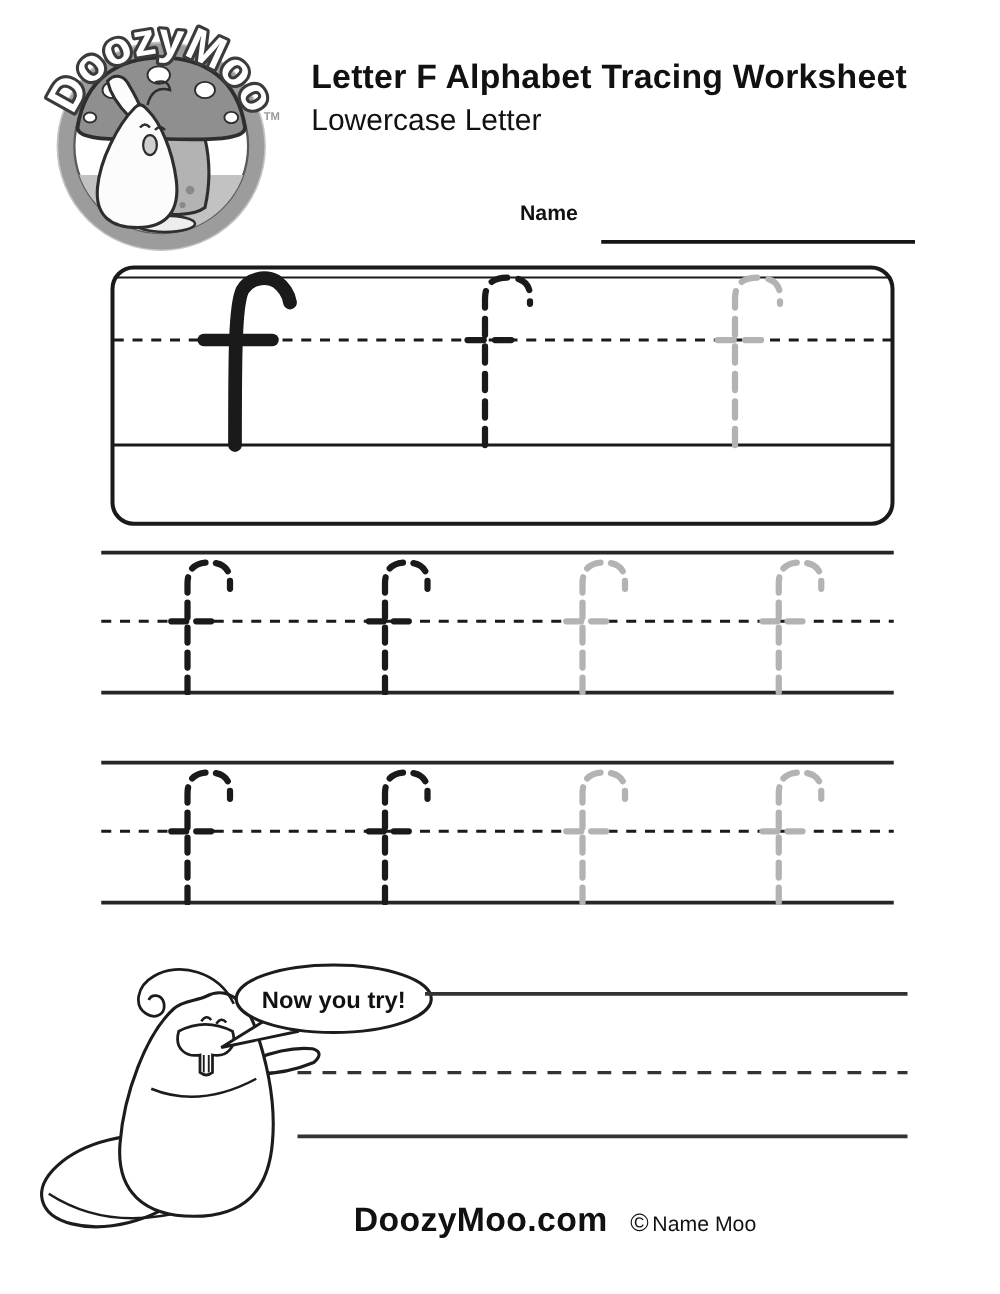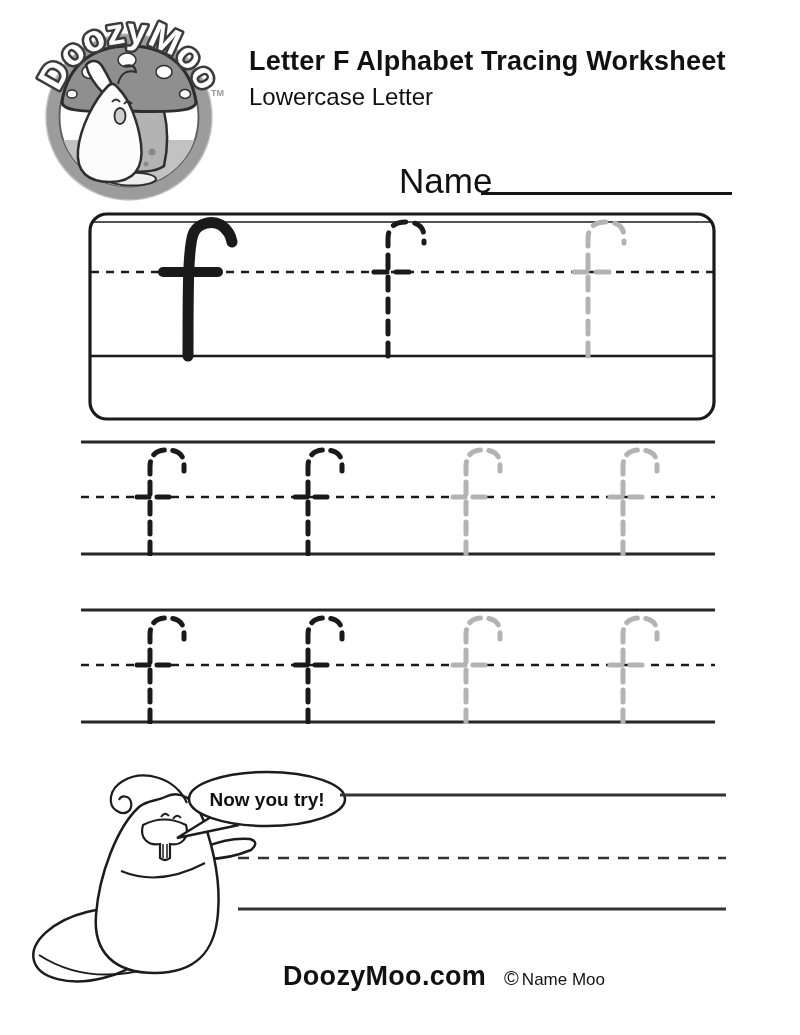--- a/index.html
+++ b/index.html
@@ -1,21 +1,21 @@
 <!DOCTYPE html>
 <html><head>
 <meta charset="utf-8">
 <style>
   html,body{margin:0;padding:0;background:#fff;}
   .page{position:relative;width:800px;height:1035px;background:#fff;overflow:hidden;
         font-family:"Liberation Sans",sans-serif;color:#111;}
   .abs{position:absolute;}
   .title{left:249px;top:46px;font-size:27px;font-weight:700;letter-spacing:.2px;white-space:nowrap;}
   .subtitle{left:249px;top:83px;font-size:24px;font-weight:400;}
-  .name-label{left:399px;top:161px;font-size:35px;font-weight:400;}
+  .name-label{left:416px;top:161px;font-size:17px;font-weight:700;}
   .name-line{left:481px;top:192px;width:251px;height:3px;background:#151515;}
   .footer{left:0;top:961px;width:800px;display:flex;justify-content:center;align-items:baseline;gap:18px;padding-left:44px;}
   .footer .site{font-size:27px;font-weight:700;letter-spacing:.3px;}
   .footer .copy{font-size:17px;font-weight:400;display:inline-flex;align-items:baseline;gap:3px;}
   .footer .copy .sym{font-size:20px;}
   svg{display:block;}
 </style>
 </head>
 <body>
 

